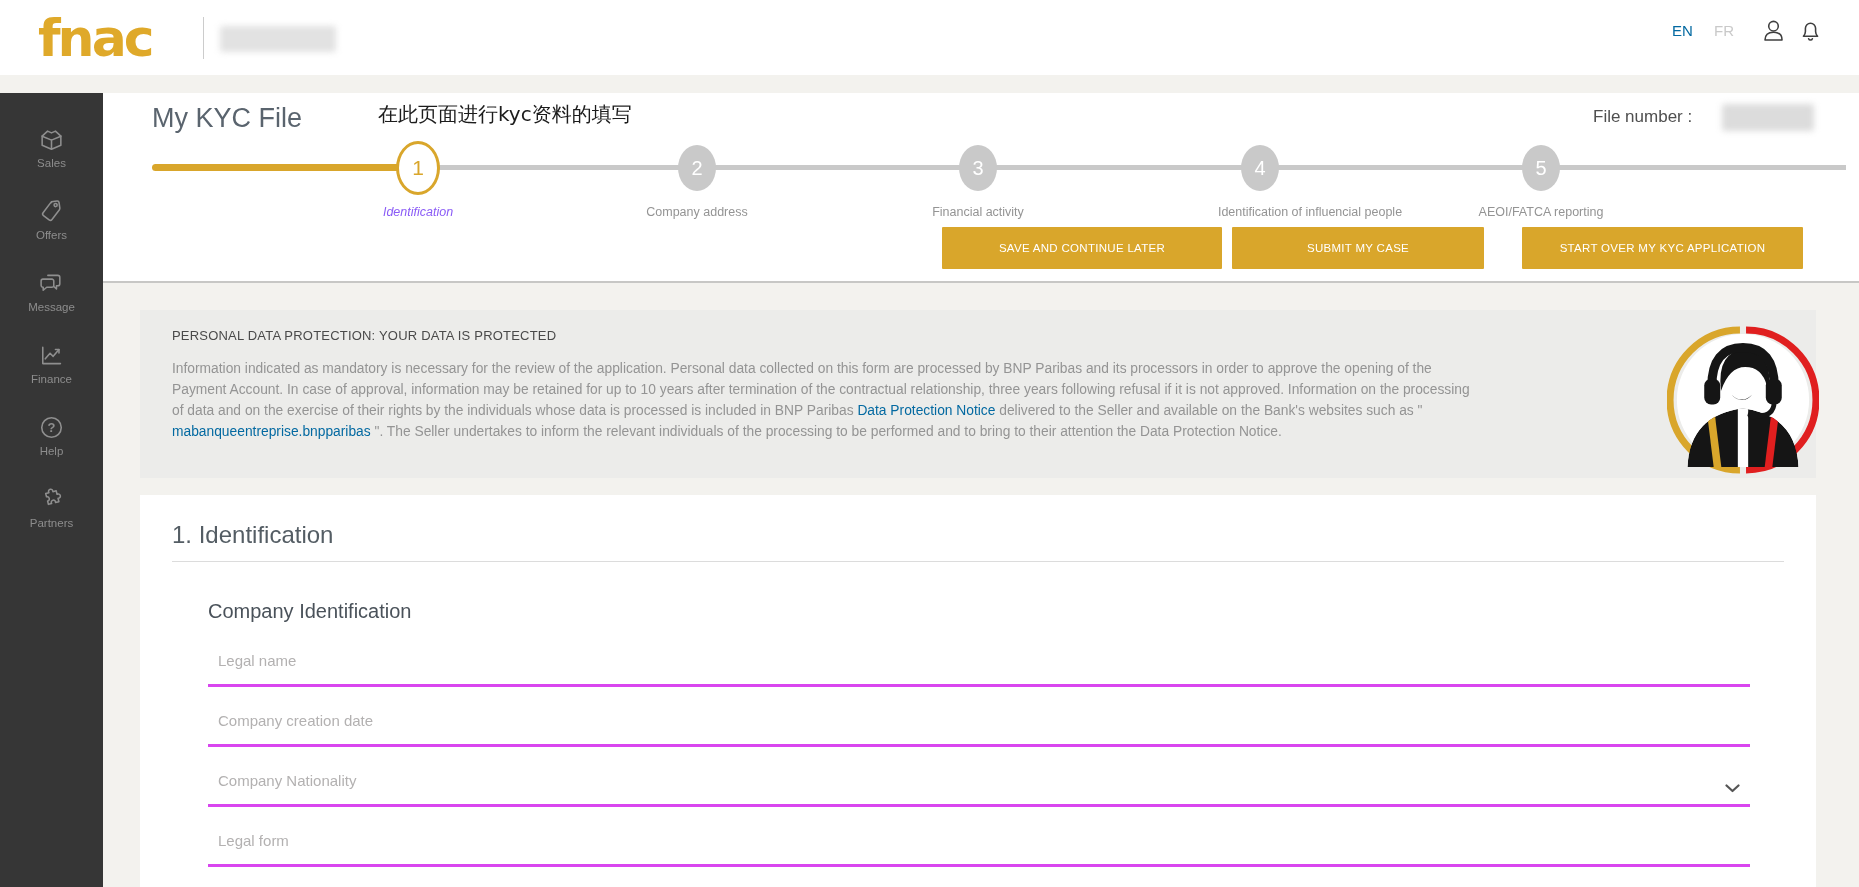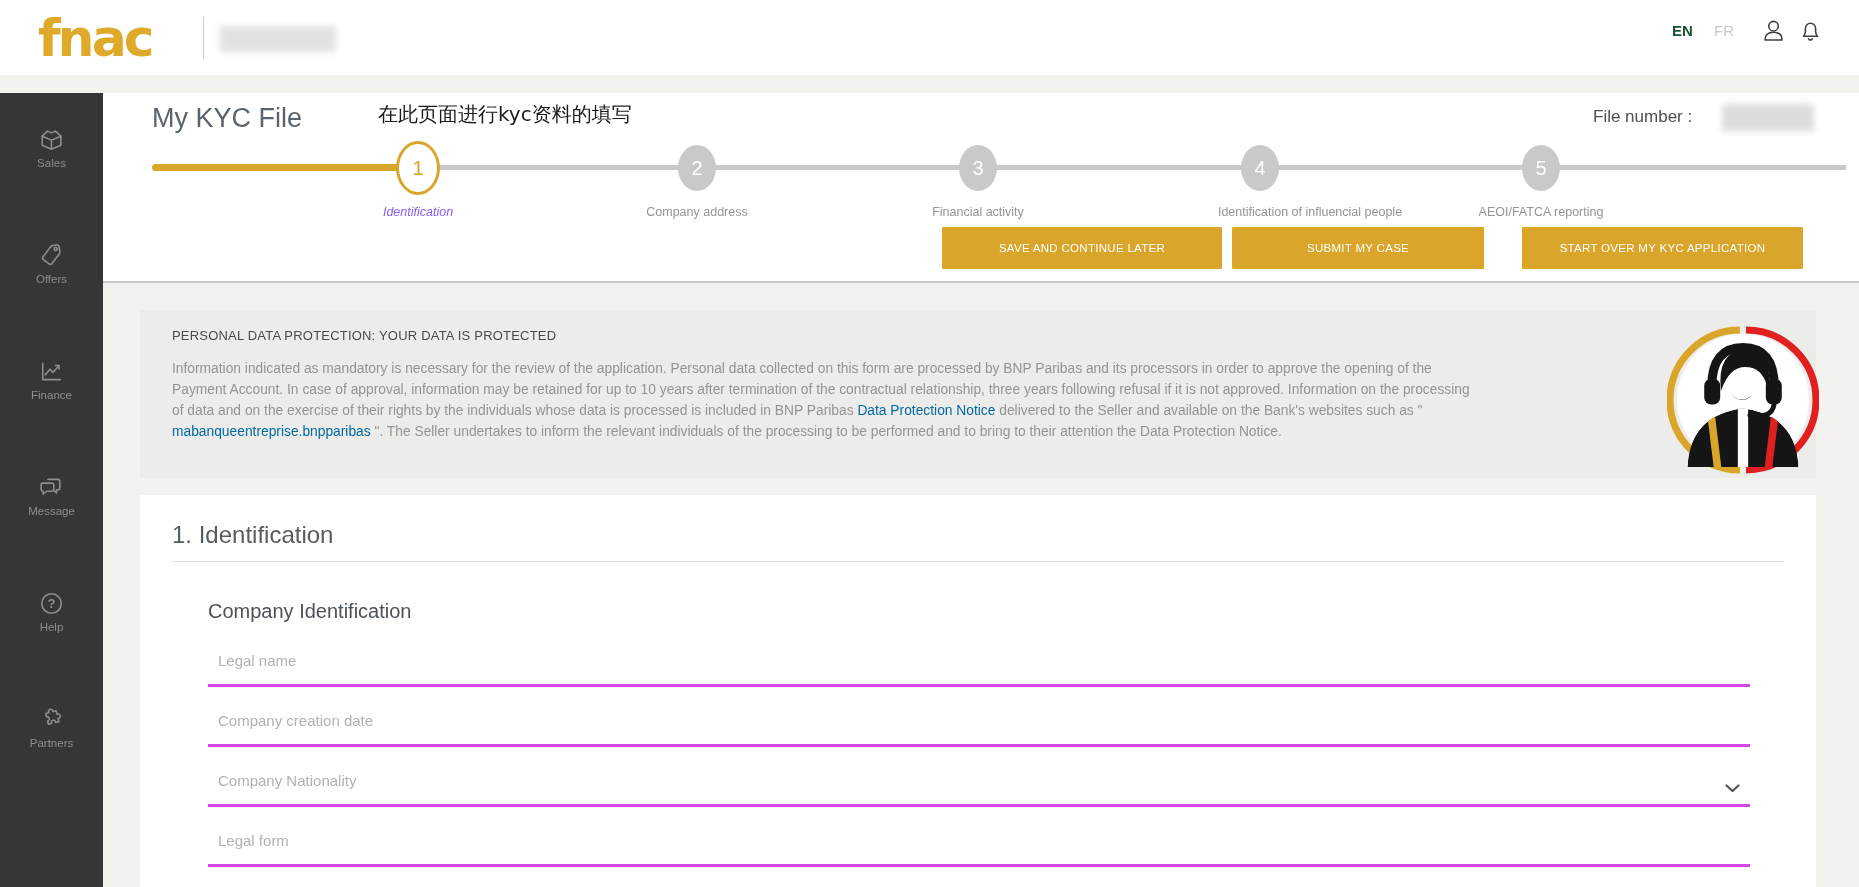--- a/index.html
+++ b/index.html
@@ -7,27 +7,27 @@
   #canvas { position:relative; width:1859px; height:887px; background:#f3f2ee; overflow:hidden; }
   .abs { position:absolute; }
 
   
   #topbar { position:absolute; left:0; top:0; width:1859px; height:75px; background:#fff; }
   .logo { position:absolute; left:38px; top:8px; font-size:52px; font-weight:700; letter-spacing:-3px; color:#dfa92a; font-family:"DejaVu Sans",sans-serif; cursor:pointer; }
   .logo-divider { position:absolute; left:203px; top:17px; width:1px; height:42px; background:#cccccc; }
   .redacted { background:#dcdcdc; filter:blur(3px); border-radius:2px; }
   .merchant-redacted { left:220px; top:26px; width:116px; height:26px; background:#e2e2e2; }
   .lang { position:absolute; top:22px; font-size:15px; cursor:pointer; }
-  .lang.en { left:1672px; color:#14532d; font-weight:700; }
+  .lang.en { left:1672px; color:#0369a1; font-weight:400; }
   .lang.fr { left:1714px; color:#c9c9c9; }
   .hdr-ico { position:absolute; top:17px; width:27px; height:27px; cursor:pointer; }
   .hdr-ico svg { width:100%; height:100%; stroke:#3f3f3f; stroke-width:1.5; fill:none; stroke-linecap:round; stroke-linejoin:round; }
 
   
-  #sidebar { position:absolute; left:0; top:93px; width:103px; height:794px; background:#363636; display:flex; flex-direction:column; align-items:center; padding-top:18px;gap:44px; }
+  #sidebar { position:absolute; left:0; top:93px; width:103px; height:794px; background:#363636; display:flex; flex-direction:column; align-items:center; padding-top:18px; }
   .side-item { width:100%; height:72px; display:flex; flex-direction:column; align-items:center; justify-content:center; cursor:pointer; }
   .side-item svg { width:27px; height:27px; stroke:#8f8f8f; stroke-width:1.5; fill:none; stroke-linecap:round; stroke-linejoin:round; }
   .side-label { margin-top:4px; font-size:11.5px; color:#8d8d8d; }
 
   
   #kyc-panel { position:absolute; left:103px; top:93px; width:1756px; height:190px; background:#fff; border-bottom:2px solid #c7c7c5; }
   .kyc-title { position:absolute; left:49px; top:10px; font-size:27px; color:#5a646e; }
   .annotation { position:absolute; left:275px; top:8px; font-size:20px; color:#1c1c1c; font-family:"DejaVu Sans",sans-serif; }
   .file-label { position:absolute; left:1490px; top:14px; font-size:17px; color:#4f4f4f; }
   .file-redacted { left:1619px; top:11px; width:92px; height:27px; }
@@ -98,32 +98,32 @@
       <svg viewBox="0 0 26 26">
           <g transform="rotate(-8 13 13)">
             <path d="M14.2 3.7 h5.4 a1.8 1.8 0 0 1 1.8 1.8 v5.4 a2 2 0 0 1 -.6 1.4 l-8.4 8.4 a2 2 0 0 1 -2.8 0 l-4.8 -4.8 a2 2 0 0 1 0 -2.8 l8 -8 a2 2 0 0 1 1.4 -.6 Z"></path>
             <circle cx="17.8" cy="7.4" r="1.5"></circle>
           </g>
         </svg>
       <span class="side-label">Offers</span>
     </div>
     <div class="side-item">
       <svg viewBox="0 0 26 26">
+          <path d="M9.5 5.2 h9.5 a2 2 0 0 1 2 2 v6 a2 2 0 0 1 -2 2 h-1.2 v3 l-3.4 -3"></path>
+          <path d="M4.8 8.8 h8.6 a1.8 1.8 0 0 1 1.8 1.8 v4.2 a1.8 1.8 0 0 1 -1.8 1.8 h-5 l-3.4 2.9 v-2.9 h-.2 a1.8 1.8 0 0 1 -1.8 -1.8 v-4.2 a1.8 1.8 0 0 1 1.8 -1.8 Z" fill="#363636"></path>
+        </svg>
+      <span class="side-label">Message</span>
+    </div>
+    <div class="side-item">
+      <svg viewBox="0 0 26 26">
           <path d="M4.6 5.2 V20.8 H21.6"></path>
           <path d="M7 16.2 L11.6 10.8 L14.6 13.8 L20.2 7.2"></path>
           <path d="M16.8 7.2 H20.2 V10.6"></path>
         </svg>
       <span class="side-label">Finance</span>
-    </div>
-    <div class="side-item">
-      <svg viewBox="0 0 26 26">
-          <path d="M9.5 5.2 h9.5 a2 2 0 0 1 2 2 v6 a2 2 0 0 1 -2 2 h-1.2 v3 l-3.4 -3"></path>
-          <path d="M4.8 8.8 h8.6 a1.8 1.8 0 0 1 1.8 1.8 v4.2 a1.8 1.8 0 0 1 -1.8 1.8 h-5 l-3.4 2.9 v-2.9 h-.2 a1.8 1.8 0 0 1 -1.8 -1.8 v-4.2 a1.8 1.8 0 0 1 1.8 -1.8 Z" fill="#363636"></path>
-        </svg>
-      <span class="side-label">Message</span>
     </div>
     <div class="side-item">
       <svg viewBox="0 0 26 26">
           <circle cx="13" cy="13" r="9.4"></circle>
           <text x="13" y="17.4" text-anchor="middle" font-size="12.5" font-weight="700" fill="#8f8f8f" stroke="none" font-family="Liberation Sans,sans-serif">?</text>
         </svg>
       <span class="side-label">Help</span>
     </div>
     <div class="side-item">
       <svg viewBox="0 0 26 26">

